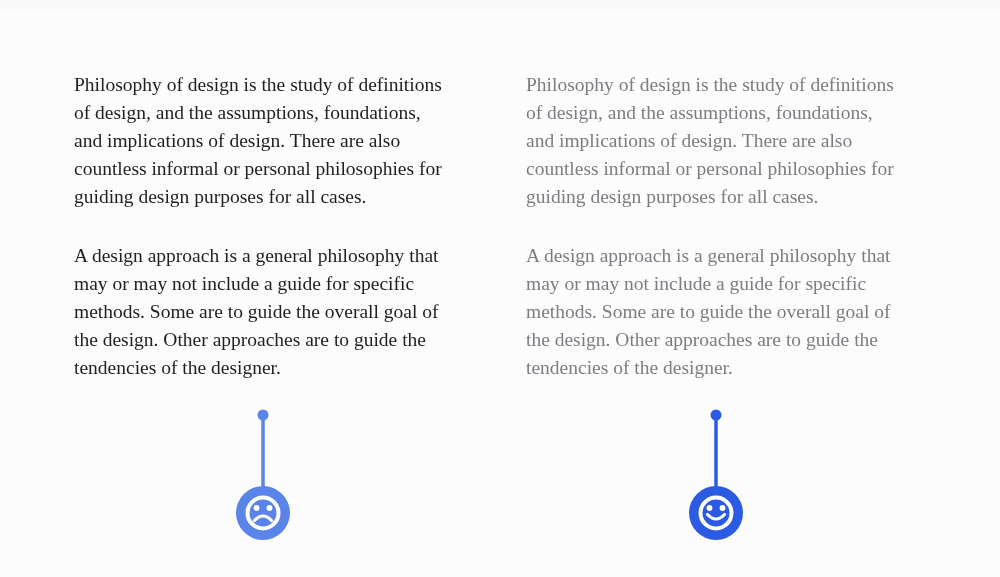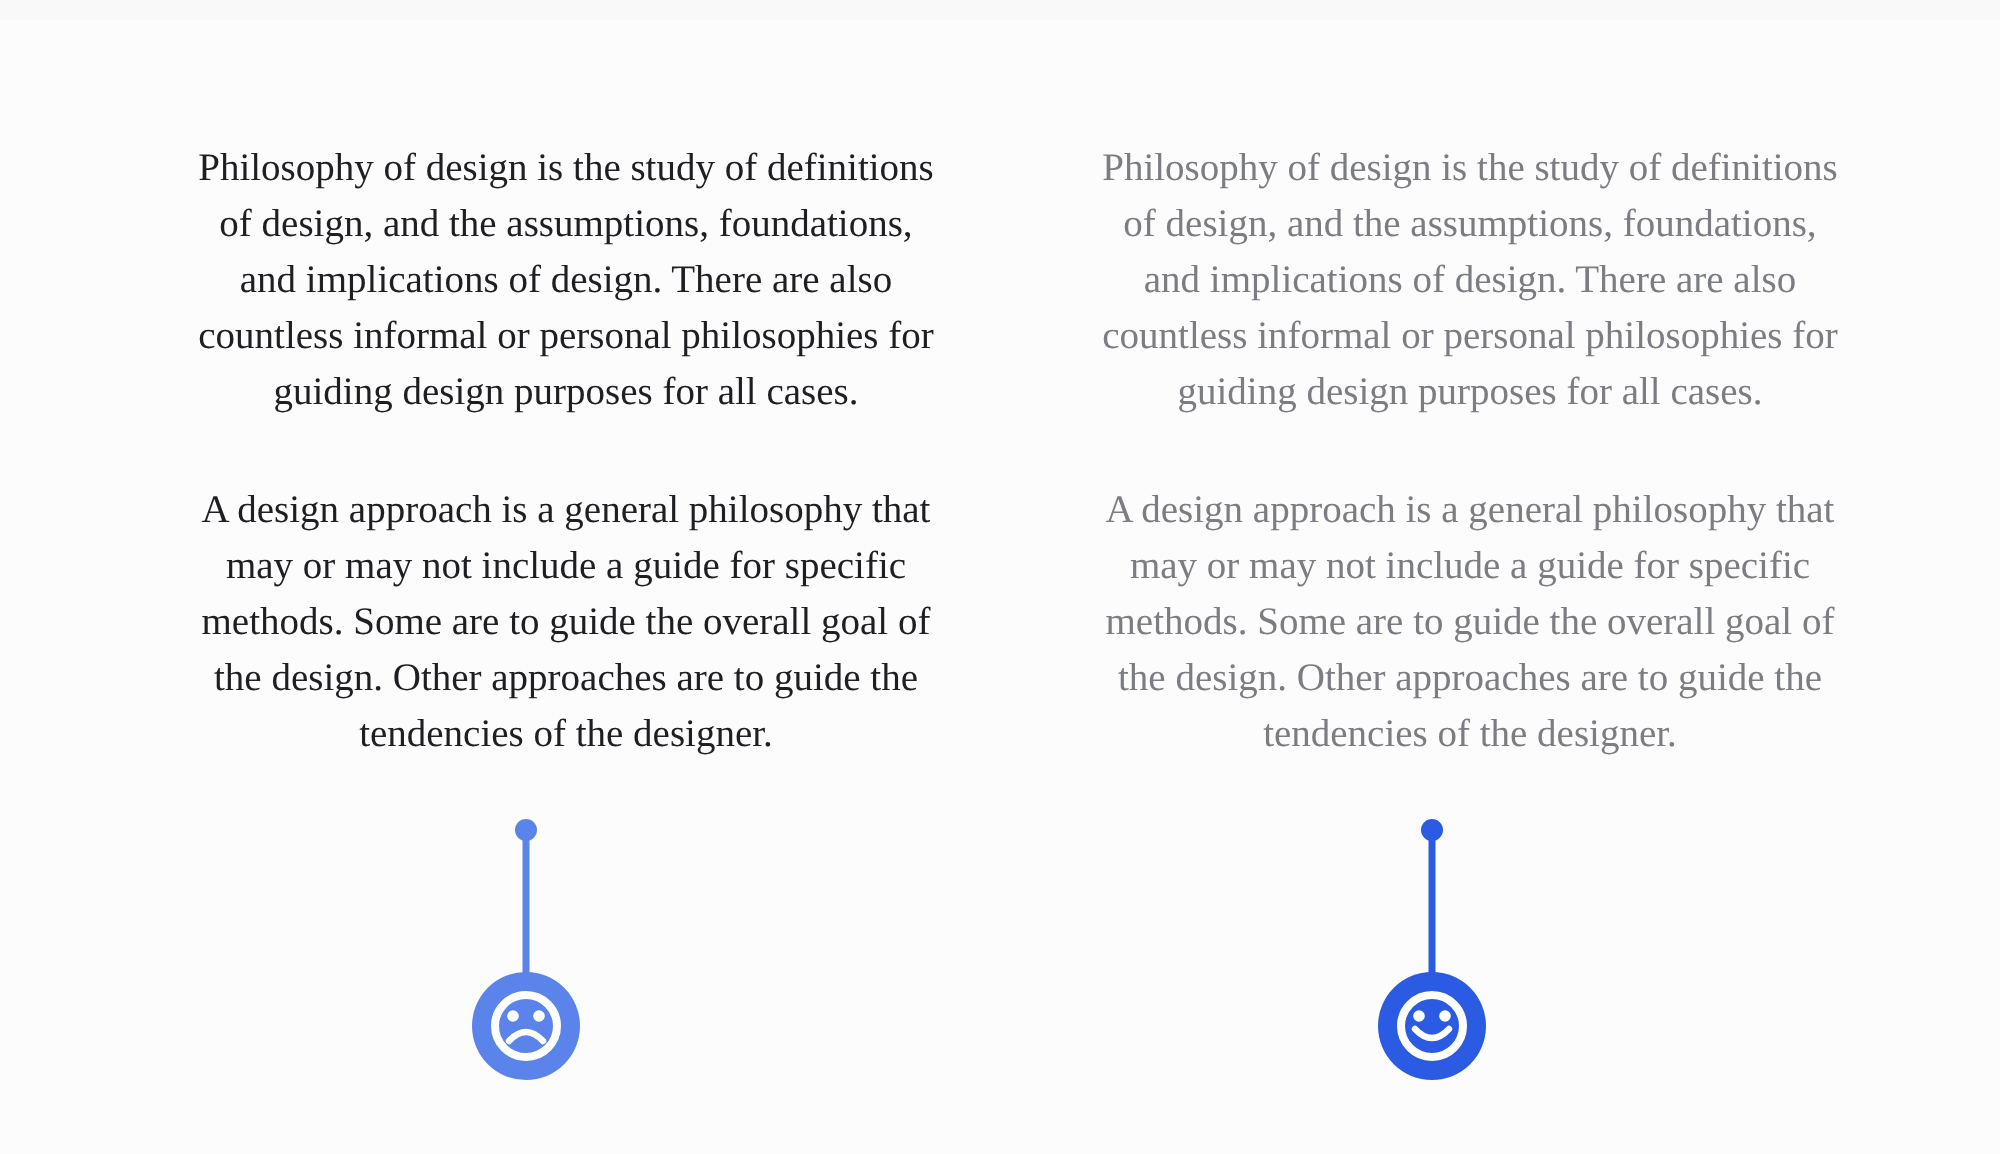--- a/index.html
+++ b/index.html
@@ -20,21 +20,21 @@
   .text-column {
     position: absolute;
     top: 71px;
     width: 430px;
     font-size: 19.5px;
     line-height: 28px;
     white-space: nowrap;
   }
   .text-column.left  { left: 62px;  }
   .text-column.right { left: 514px; }
-  .paragraph { margin: 0 0 31px 12px; text-align: center; }
+  .paragraph { margin: 0 0 31px 12px; }
   .text-line { white-space: nowrap; }
   .marker {
     position: absolute;
     top: 402px;
     width: 80px;
     height: 142px;
   }
   .marker.left  { left: 223px; }
   .marker.right { left: 676px; }
 </style>

